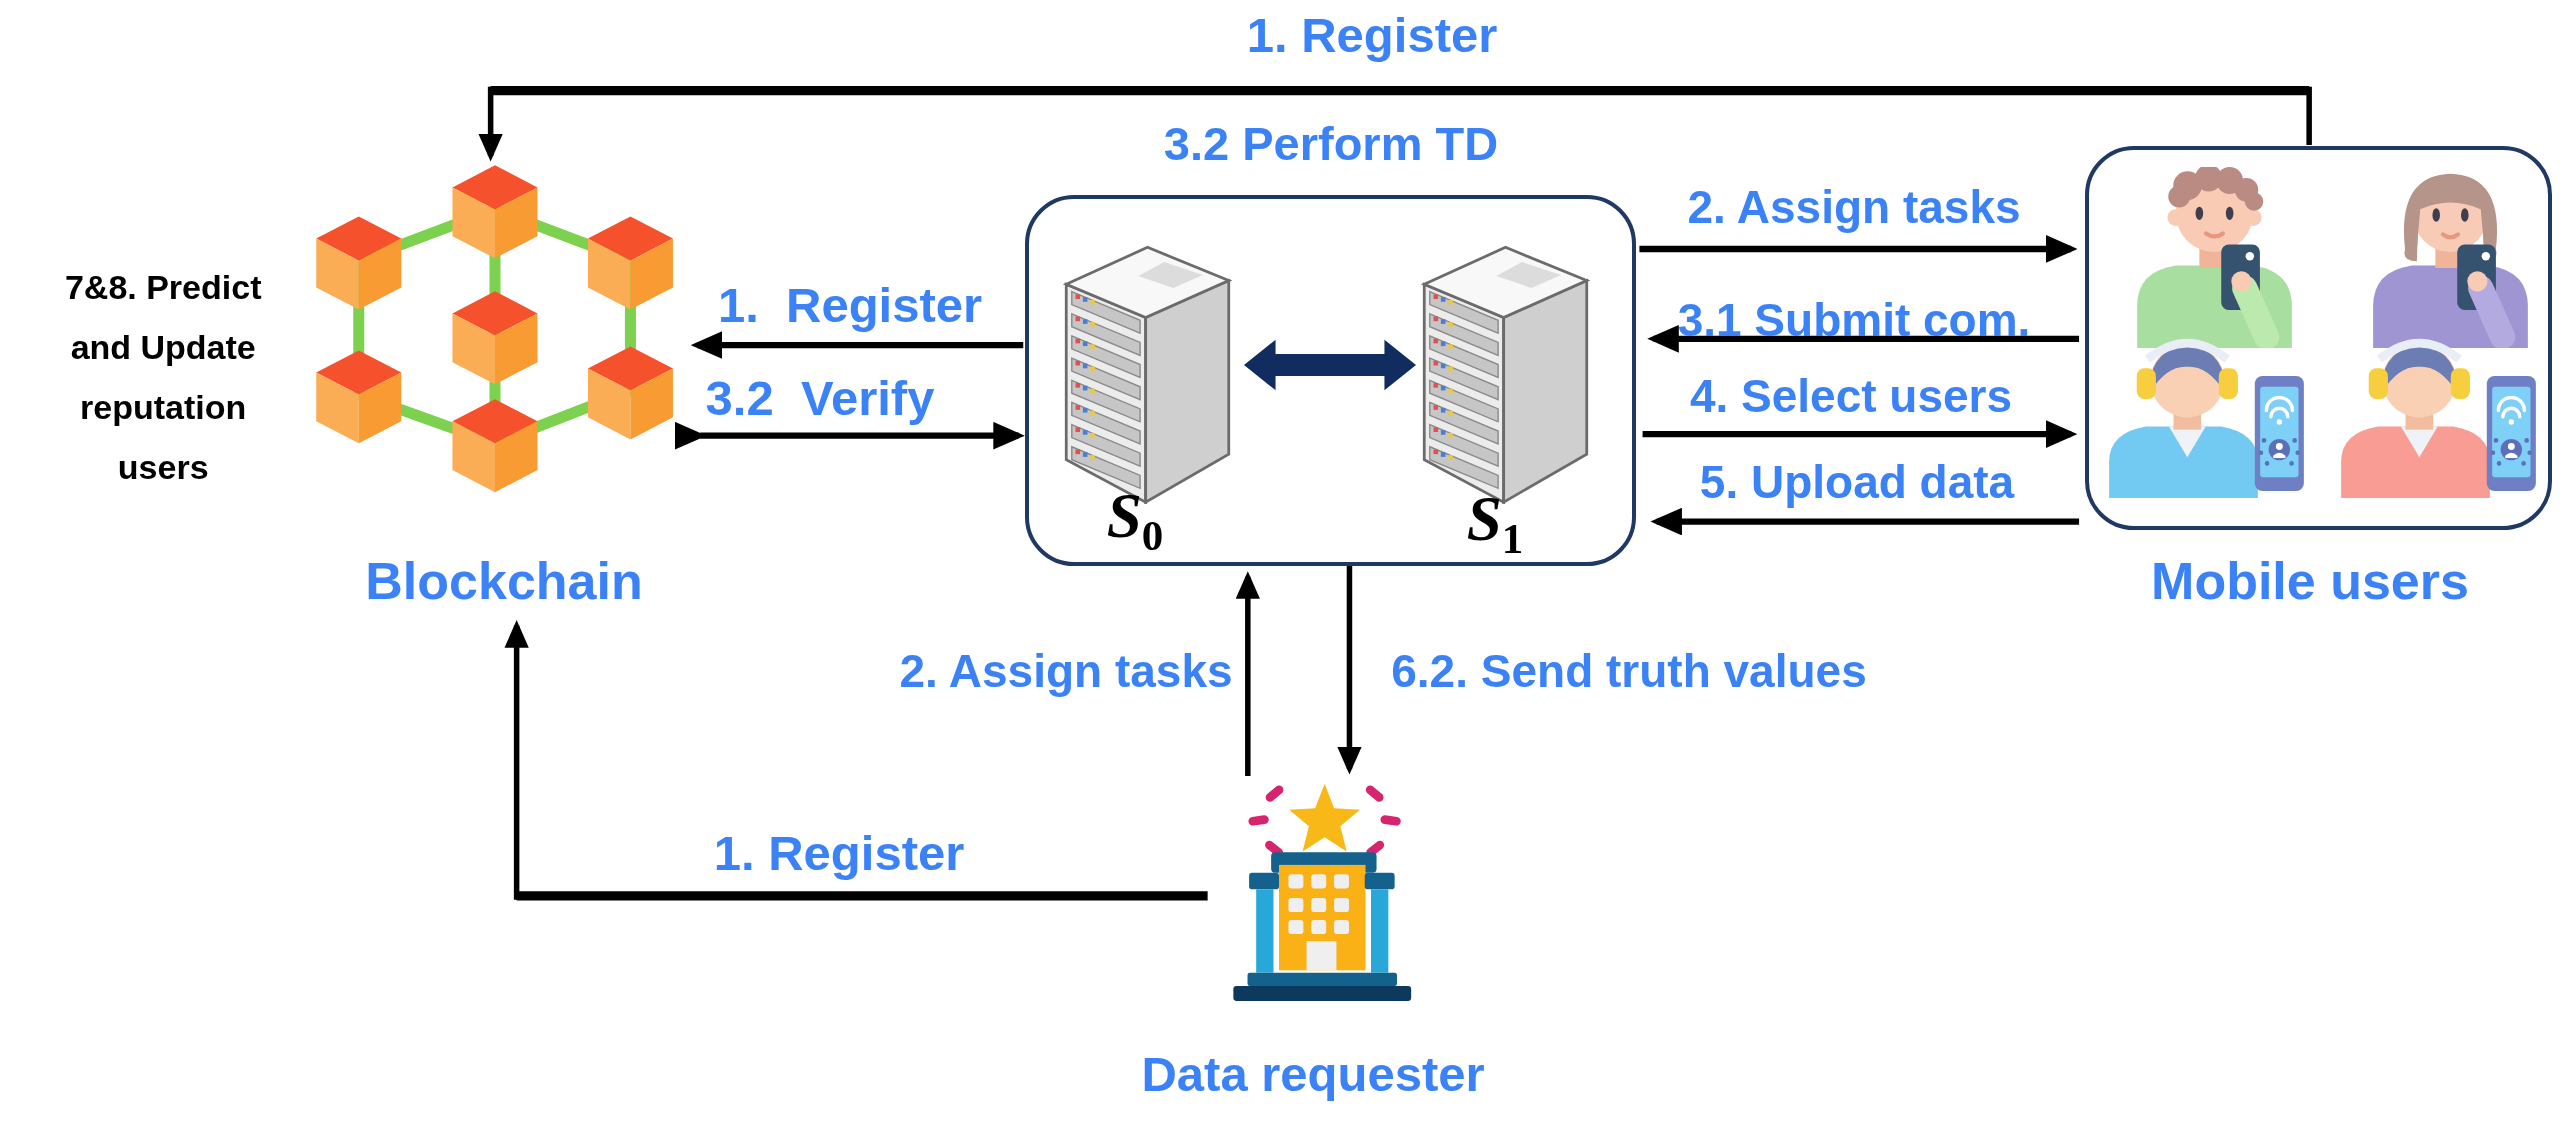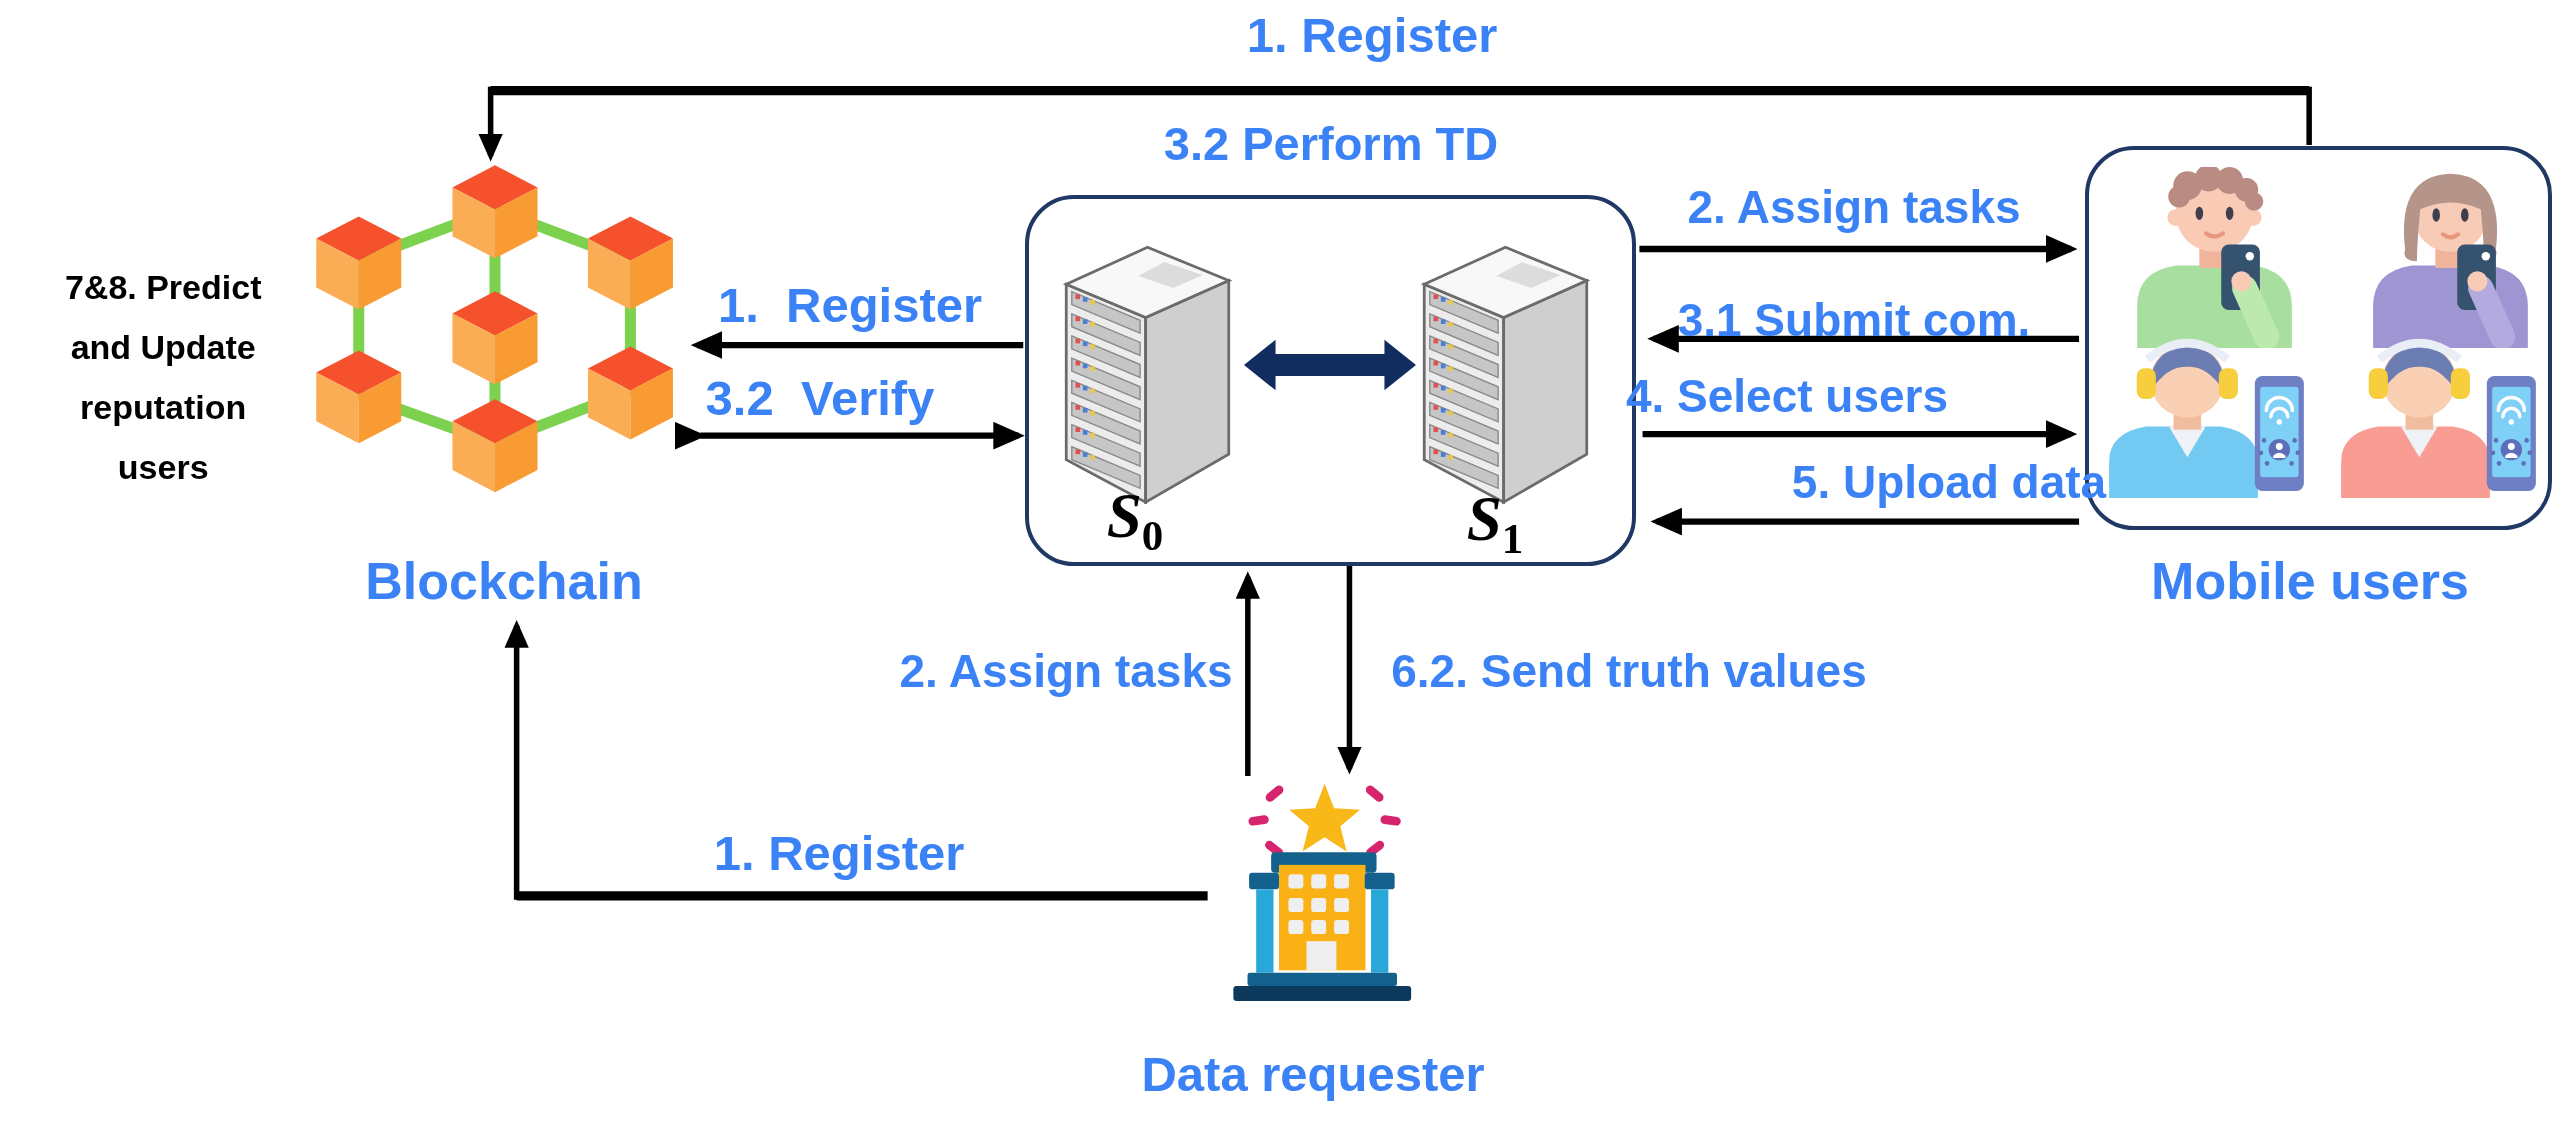--- a/index.html
+++ b/index.html
@@ -249,22 +249,22 @@
 
   <div class="lbl f66" style="left:504px;top:581px;">Blockchain</div>
 
   <div class="lbl f60" style="left:1331px;top:144px;">3.2 Perform TD</div>
 
   <div class="lbl f62" style="left:850px;top:306px;">1.  Register</div>
   <div class="lbl f62" style="left:820px;top:399px;">3.2  Verify</div>
 
   <div class="lbl f58" style="left:1854px;top:207px;">2. Assign tasks</div>
   <div class="lbl f58" style="left:1854px;top:320px;">3.1 Submit com.</div>
-  <div class="lbl f58" style="left:1787px;top:396px;">4. Select users</div>
-  <div class="lbl f58" style="left:1949px;top:482px;">5. Upload data</div>
+  <div class="lbl f58" style="left:1851px;top:396px;">4. Select users</div>
+  <div class="lbl f58" style="left:1857px;top:482px;">5. Upload data</div>
 
   <div class="lbl f66" style="left:2310px;top:581px;">Mobile users</div>
 
   <div class="lbl f58" style="left:1066px;top:671px;">2. Assign tasks</div>
   <div class="lbl f58" style="left:1629px;top:671px;">6.2. Send truth values</div>
 
   <div class="lbl f62" style="left:839px;top:854px;">1. Register</div>
 
   <div class="lbl f62" style="left:1313px;top:1075px;">Data requester</div>
 

